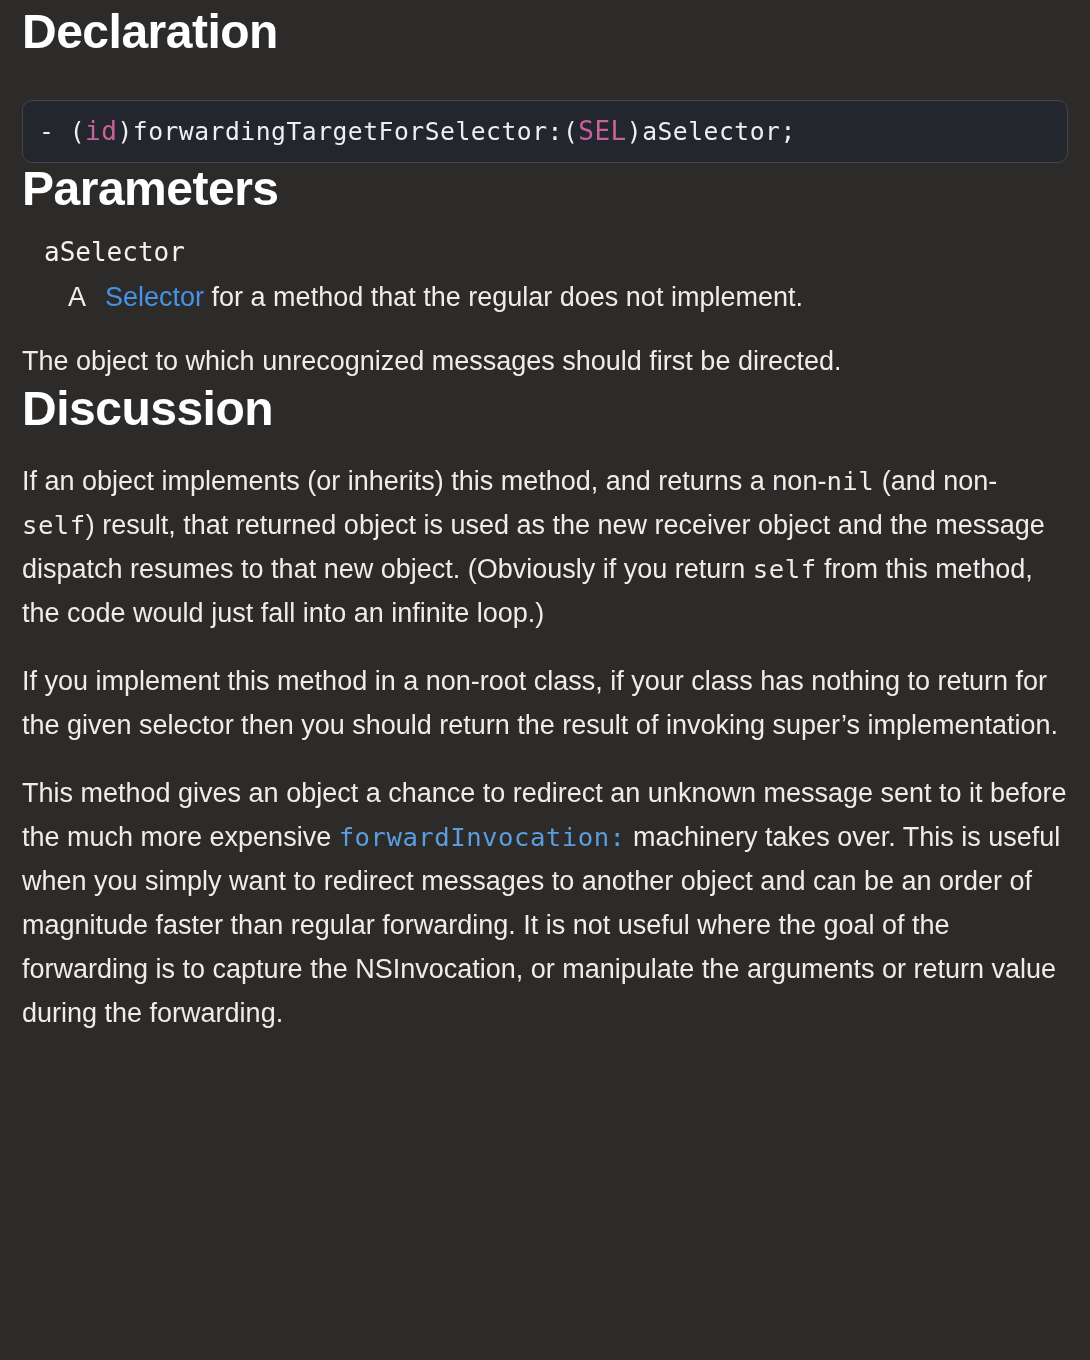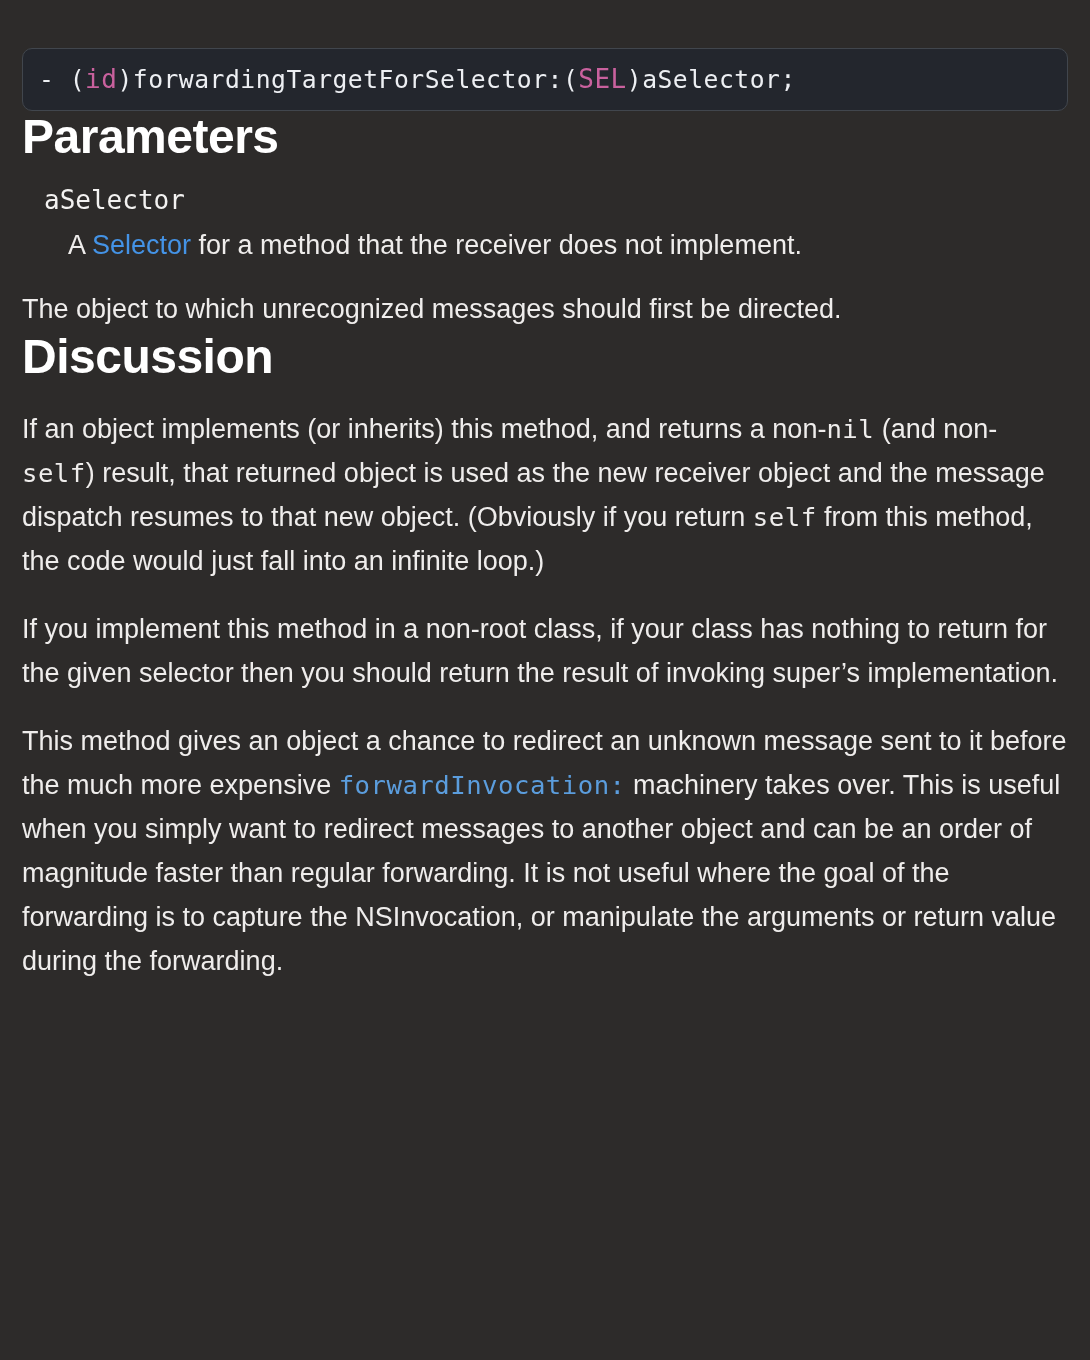--- a/index.html
+++ b/index.html
@@ -78,44 +78,45 @@
   p.first-para { margin-top: 24px; }
 
   
   .run-text { color: inherit; }
   .run-code {
     font-family: "DejaVu Sans Mono", monospace;
     font-size: 0.95em;
     letter-spacing: 0.5px;
   }
   .run-pink { color: var(--pink); }
-  .run-link { color: var(--link); cursor: pointer; }
+  .run-link { color: var(--link); cursor: pointer; margin-left: 13px; }
   .run-codelink {
     font-family: "DejaVu Sans Mono", monospace;
     font-size: 0.95em;
     letter-spacing: 0.5px;
     color: var(--codelink);
     cursor: pointer;
   }
 </style>
 </head>
 <body>
 
 <main>
 
+  <h1 class="section-title">Declaration</h1>
 
   <div class="code-listing">
     <pre><code><span class="run-code">- (</span><span class="run-pink">id</span><span class="run-code">)forwardingTargetForSelector:(</span><span class="run-pink">SEL</span><span class="run-code">)aSelector;</span></code></pre>
   </div>
 
   <h1 class="section-title mt-params">Parameters</h1>
 
   <div>
     <div class="param-name mono">aSelector</div>
-    <div class="param-desc"><span class="run-text">A </span><span class="run-link">Selector</span><span class="run-text"> for a method that the receiver does not implement.</span></div>
+    <div class="param-desc"><span class="run-text">A </span><span class="run-link">Selector</span><span class="run-text"> for a method that the regular does not implement.</span></div>
   </div>
 
 
   <p class="body-text">The object to which unrecognized messages should first be directed.</p>
 
   <h1 class="section-title mt-discussion">Discussion</h1>
 
   <p class="body-text first-para"><span class="run-text">If an object implements (or inherits) this method, and returns a non-</span><span class="run-code">nil</span><span class="run-text"> (and non-</span><span class="run-code">self</span><span class="run-text">) result, that returned object is used as the new receiver object and the message dispatch resumes to that new object. (Obviously if you return </span><span class="run-code">self</span><span class="run-text"> from this method, the code would just fall into an infinite loop.)</span></p>
 
   <p class="body-text para"><span class="run-text">If you implement this method in a non-root class, if your class has nothing to return for the given selector then you should return the result of invoking super’s implementation.</span></p>

